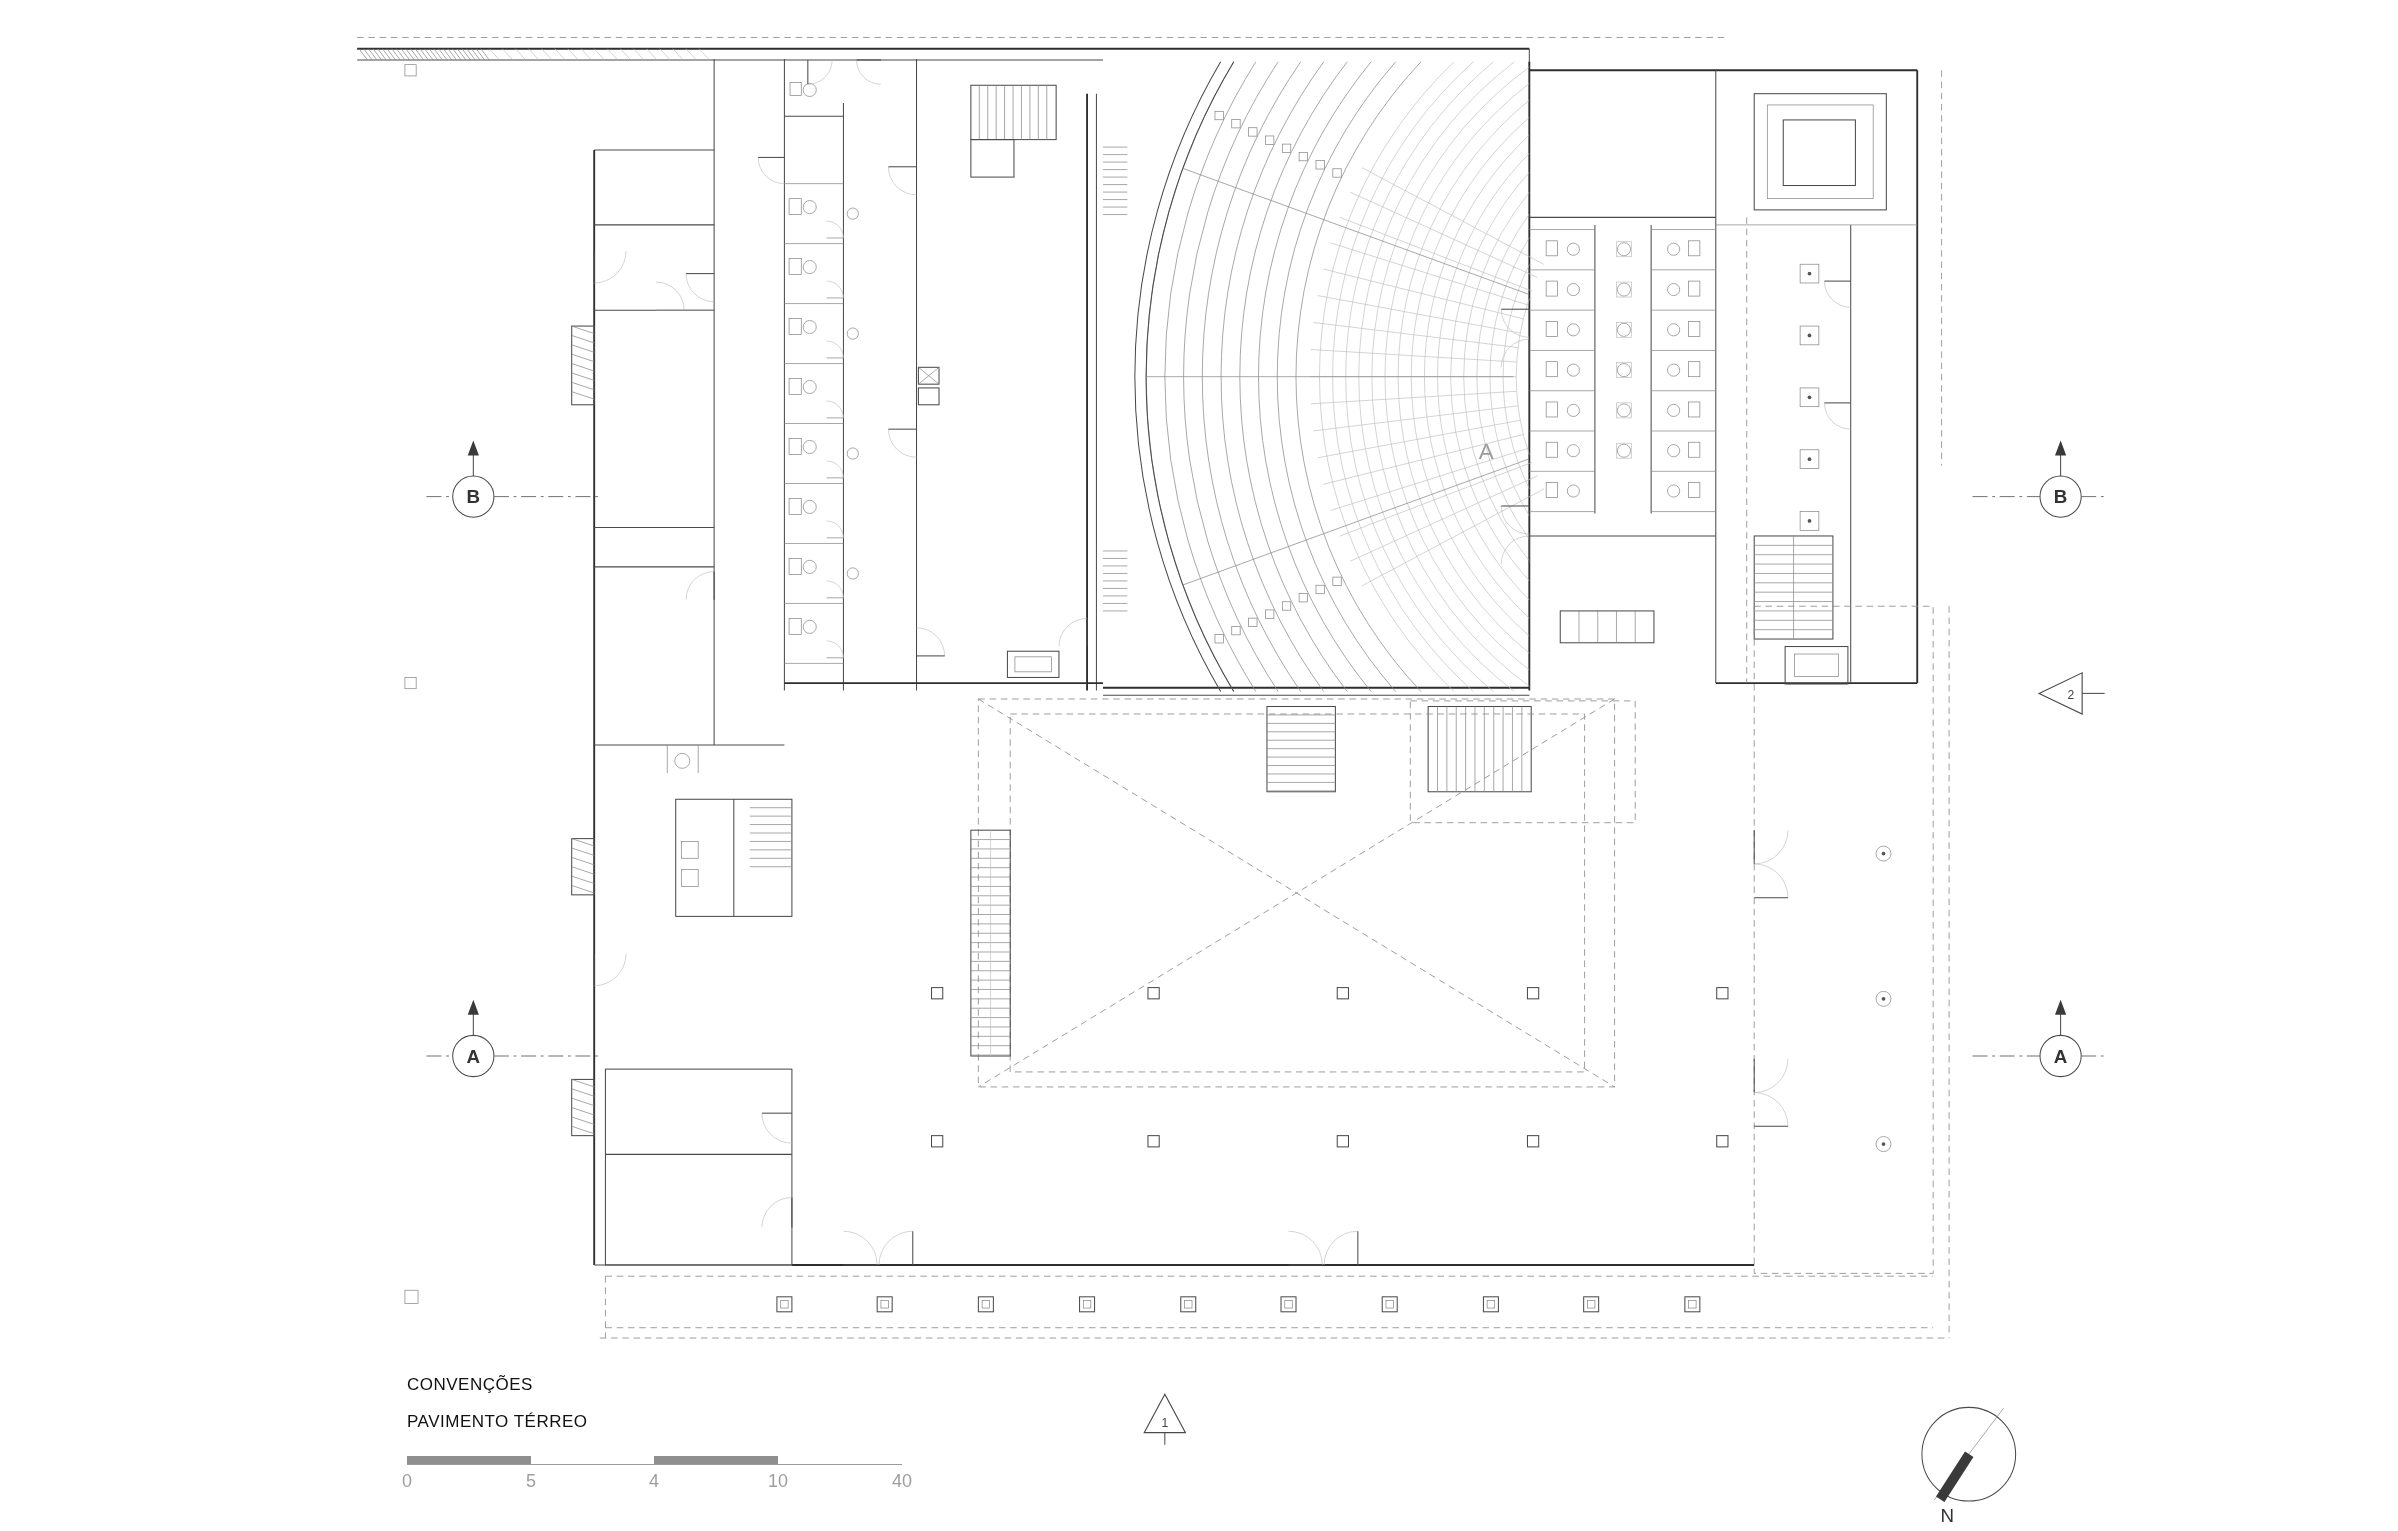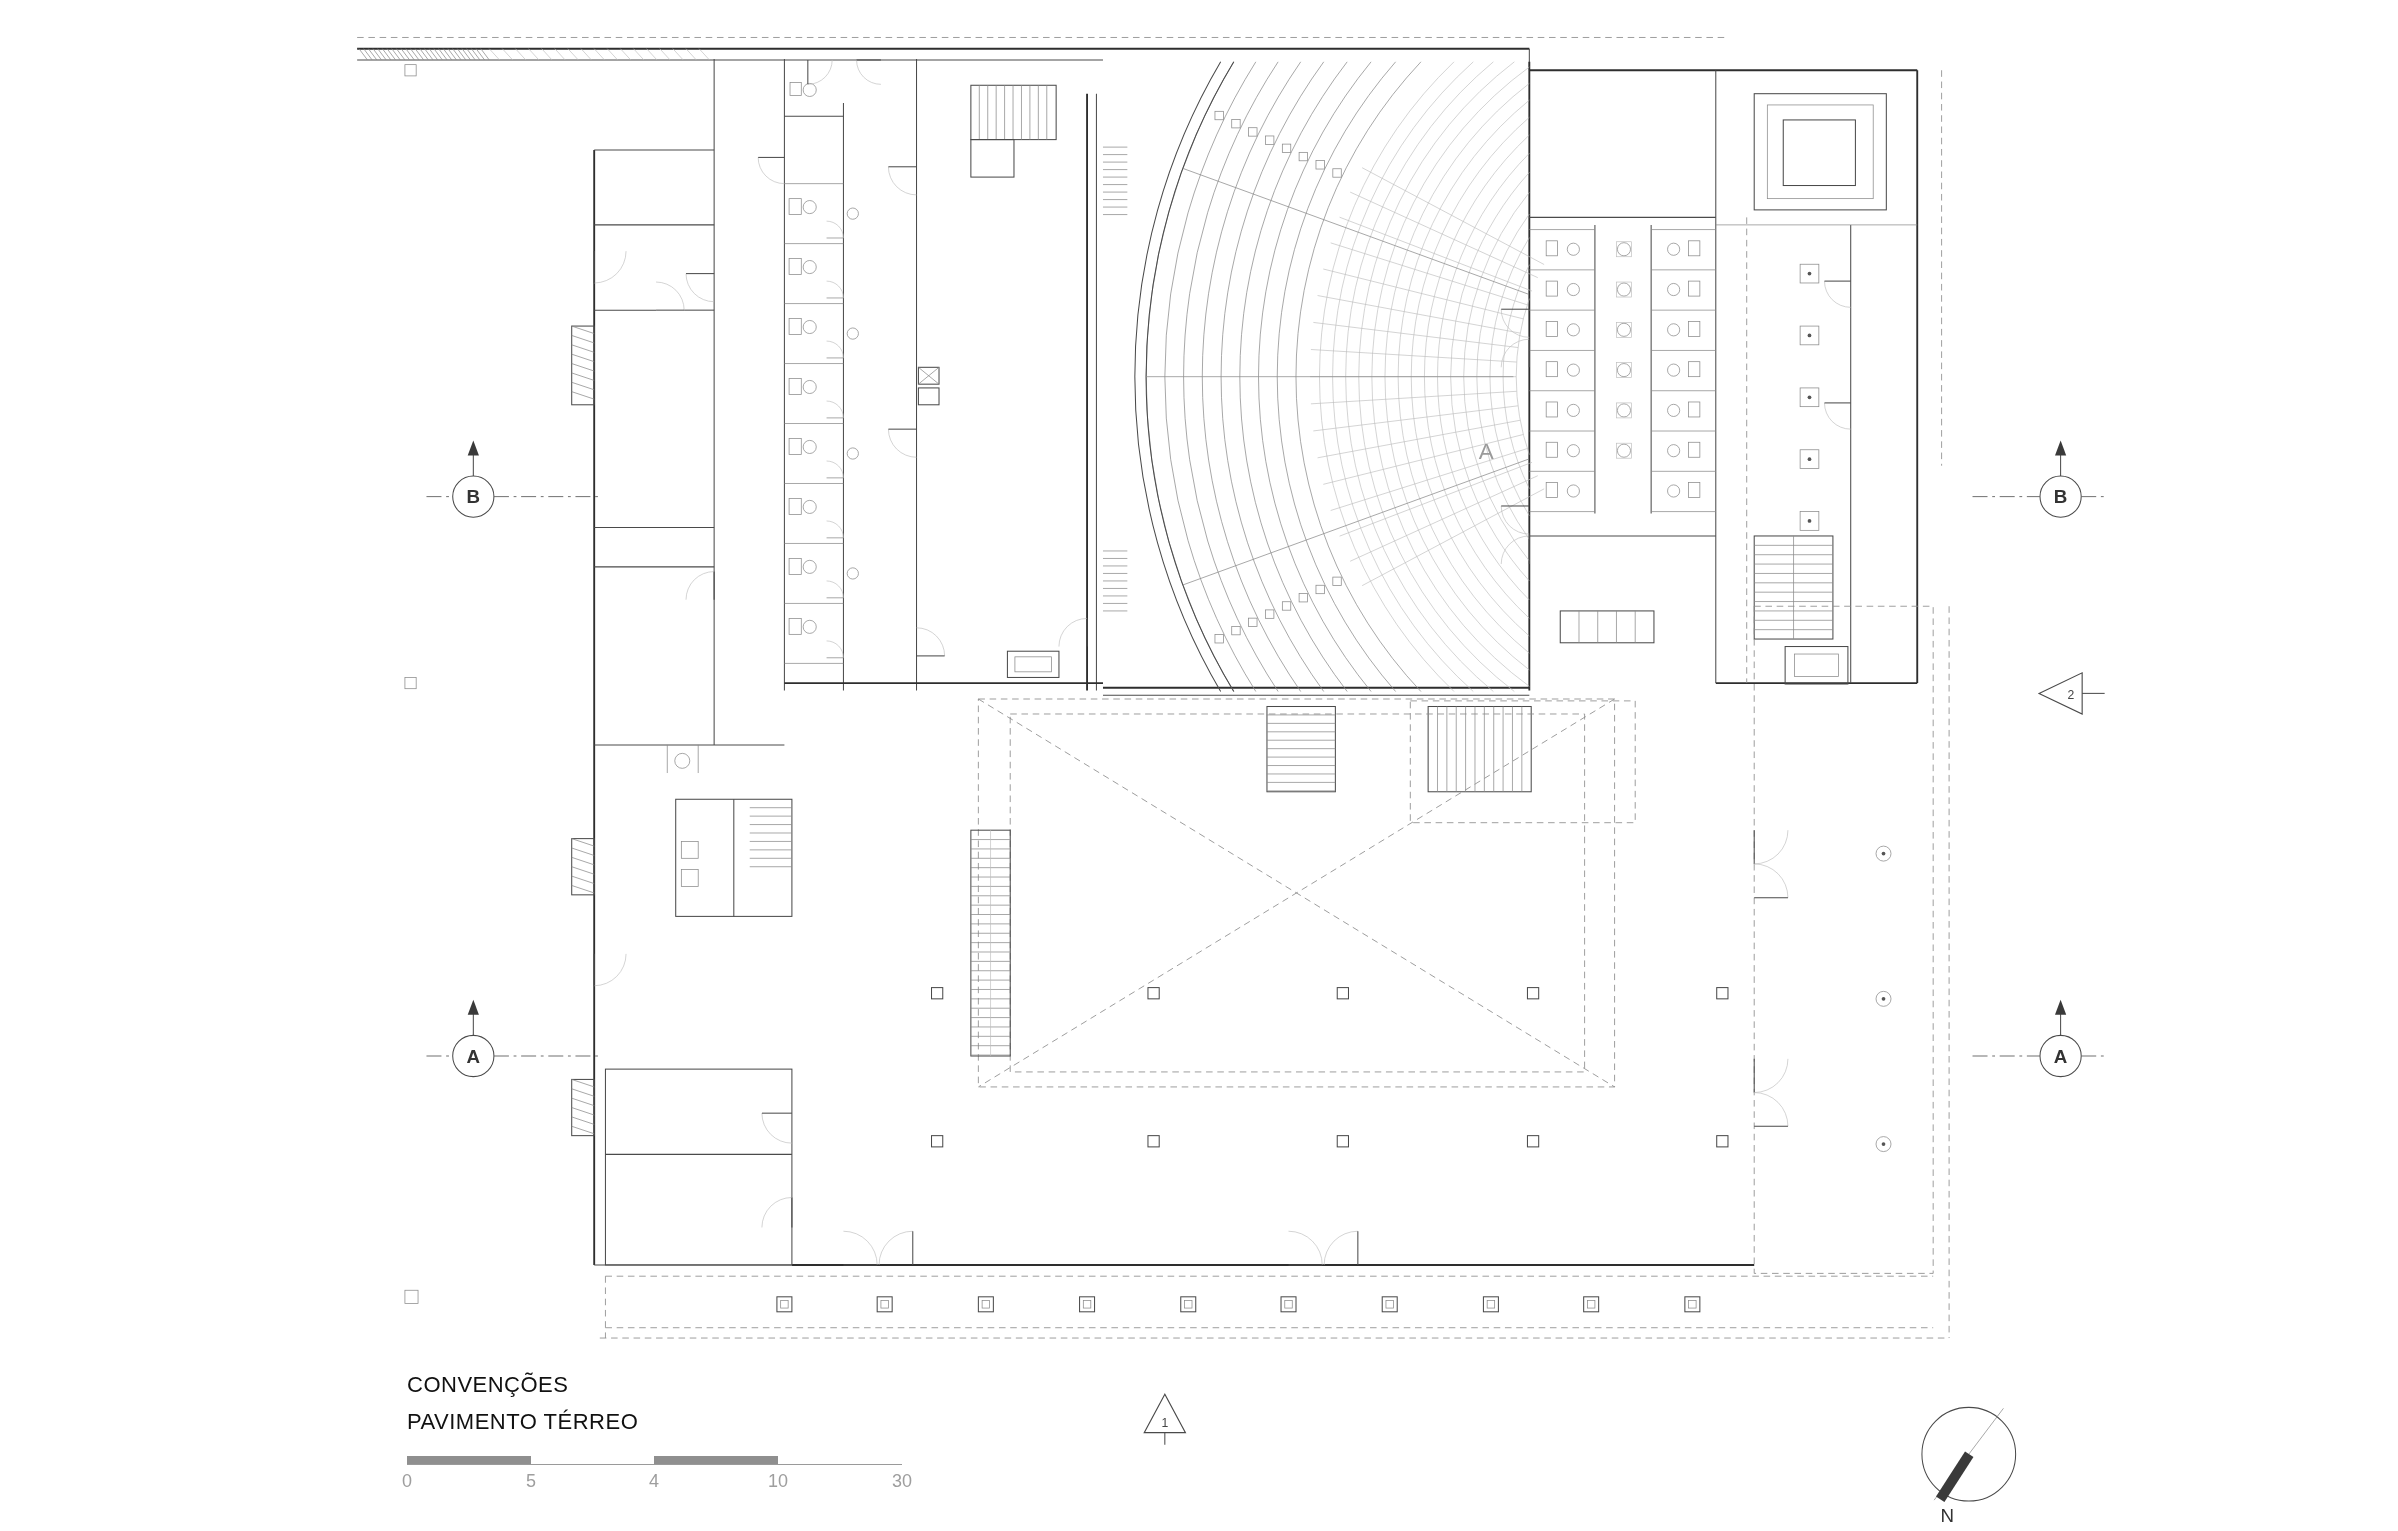--- a/index.html
+++ b/index.html
@@ -15,21 +15,21 @@
   .dash {fill:none;stroke:#8c8c8c;stroke-width:0.9;stroke-dasharray:7 5;}
   .dashdot{fill:none;stroke:#666;stroke-width:1;stroke-dasharray:16 5 3 5;}
   .filld{fill:#3a3a3a;stroke:none;}
   .filldot{fill:#555;stroke:none;}
   .t-marker{font-size:20px;font-weight:bold;fill:#333;text-anchor:middle;}
   .t-small{font-size:13px;fill:#444;text-anchor:middle;}
   .t-plan{font-size:24px;fill:#9a9a9a;text-anchor:middle;}
   .t-north{font-size:20px;fill:#333;text-anchor:middle;}
   
   .legend{position:absolute;left:407px;top:1366px;color:#111;}
-  .legend-title{font-size:22px;line-height:37px;letter-spacing:0.5px;}
+  .legend-title{font-size:17px;line-height:37px;letter-spacing:0.5px;}
   .scalebar{position:absolute;left:407px;top:1456px;width:495px;height:37px;}
   .sb-seg{position:absolute;top:0;width:124px;height:8.4px;}
   .sb-fill{background:#8f8f8f;}
   .sb-base{position:absolute;top:8.4px;left:0;width:495px;height:0;border-top:0.9px solid #9a9a9a;}
   .sb-num{position:absolute;top:15px;transform:translateX(-50%);font-size:18px;color:#9e9e9e;}
 </style>
 </head>
 <body>
 
 <div class="page">
@@ -609,16 +609,16 @@
   <div class="scalebar">
     <div class="sb-seg sb-fill" style="left:0px"></div>
     <div class="sb-seg" style="left:124px"></div>
     <div class="sb-seg sb-fill" style="left:247px"></div>
     <div class="sb-seg" style="left:371px"></div>
     <div class="sb-base"></div>
     <span class="sb-num" style="left:0px">0</span>
     <span class="sb-num" style="left:124px">5</span>
     <span class="sb-num" style="left:247px">4</span>
     <span class="sb-num" style="left:371px">10</span>
-    <span class="sb-num" style="left:495px">30</span>
+    <span class="sb-num" style="left:495px">40</span>
   </div>
 </div>
 
 
 </body></html>

